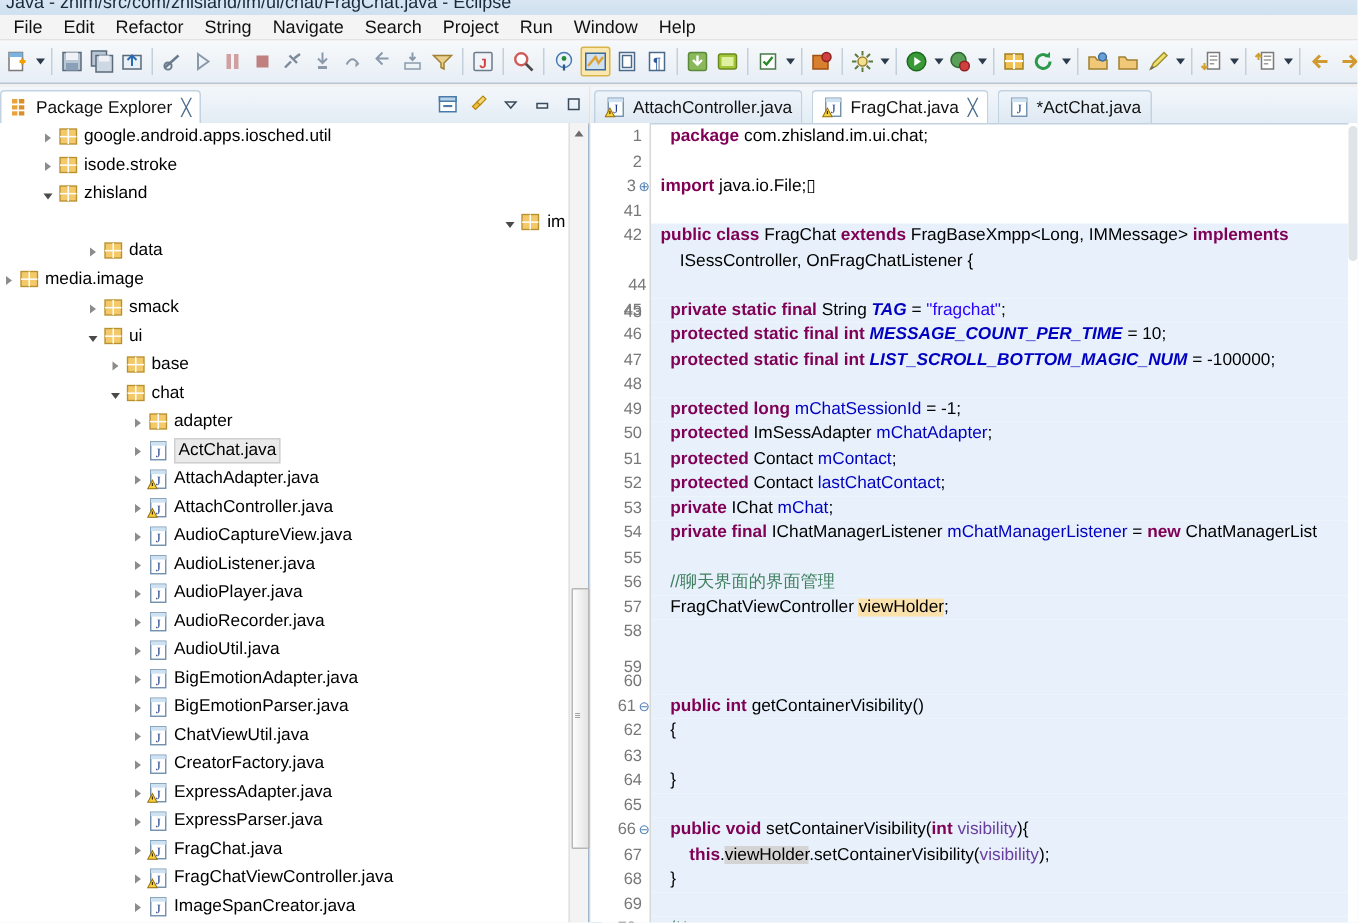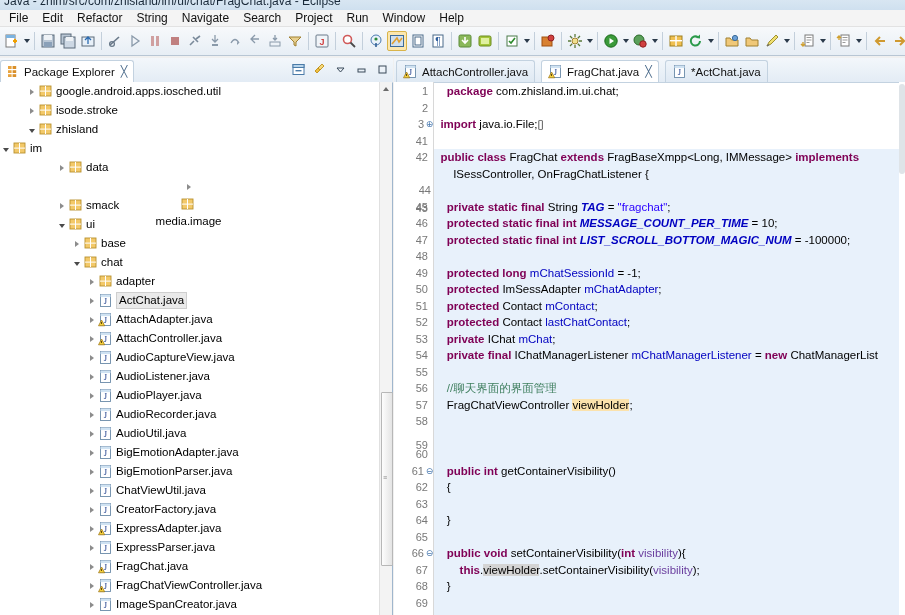--- a/index.html
+++ b/index.html
@@ -521,43 +521,43 @@
           <span class="arrow open"></span>
           <span class="ticon">
             <svg width="15" height="15" viewBox="0 0 15 15">
               <rect x="2" y="2" width="11" height="10" fill="#f3c969" stroke="#b8912f" stroke-width="0.9"></rect>
               <rect x="2" y="6.6" width="11" height="1" fill="#fff"></rect>
               <rect x="7" y="2" width="1" height="10" fill="#fff"></rect>
             </svg>
           </span>
           <span class="tlabel">zhisland</span>
         </div>
+        <div class="trow" style=" justify-content: flex-end;">
+          <span class="arrow open"></span>
+          <span class="ticon">
+            <svg width="15" height="15" viewBox="0 0 15 15">
+              <rect x="2" y="2" width="11" height="10" fill="#f3c969" stroke="#b8912f" stroke-width="0.9"></rect>
+              <rect x="2" y="6.6" width="11" height="1" fill="#fff"></rect>
+              <rect x="7" y="2" width="1" height="10" fill="#fff"></rect>
+            </svg>
+          </span>
+          <span class="tlabel">im</span>
+        </div>
+        <div class="trow" style="padding-left: 56px;">
+          <span class="arrow closed"></span>
+          <span class="ticon">
+            <svg width="15" height="15" viewBox="0 0 15 15">
+              <rect x="2" y="2" width="11" height="10" fill="#f3c969" stroke="#b8912f" stroke-width="0.9"></rect>
+              <rect x="2" y="6.6" width="11" height="1" fill="#fff"></rect>
+              <rect x="7" y="2" width="1" height="10" fill="#fff"></rect>
+            </svg>
+          </span>
+          <span class="tlabel">data</span>
+        </div>
         <div class="trow" style="">
-          <span class="arrow open"></span>
-          <span class="ticon">
-            <svg width="15" height="15" viewBox="0 0 15 15">
-              <rect x="2" y="2" width="11" height="10" fill="#f3c969" stroke="#b8912f" stroke-width="0.9"></rect>
-              <rect x="2" y="6.6" width="11" height="1" fill="#fff"></rect>
-              <rect x="7" y="2" width="1" height="10" fill="#fff"></rect>
-            </svg>
-          </span>
-          <span class="tlabel">im</span>
-        </div>
-        <div class="trow" style="padding-left: 56px;">
-          <span class="arrow closed"></span>
-          <span class="ticon">
-            <svg width="15" height="15" viewBox="0 0 15 15">
-              <rect x="2" y="2" width="11" height="10" fill="#f3c969" stroke="#b8912f" stroke-width="0.9"></rect>
-              <rect x="2" y="6.6" width="11" height="1" fill="#fff"></rect>
-              <rect x="7" y="2" width="1" height="10" fill="#fff"></rect>
-            </svg>
-          </span>
-          <span class="tlabel">data</span>
-        </div>
-        <div class="trow" style=" flex-direction: column;">
           <span class="arrow closed"></span>
           <span class="ticon">
             <svg width="15" height="15" viewBox="0 0 15 15">
               <rect x="2" y="2" width="11" height="10" fill="#f3c969" stroke="#b8912f" stroke-width="0.9"></rect>
               <rect x="2" y="6.6" width="11" height="1" fill="#fff"></rect>
               <rect x="7" y="2" width="1" height="10" fill="#fff"></rect>
             </svg>
           </span>
           <span class="tlabel">media.image</span>
         </div>

